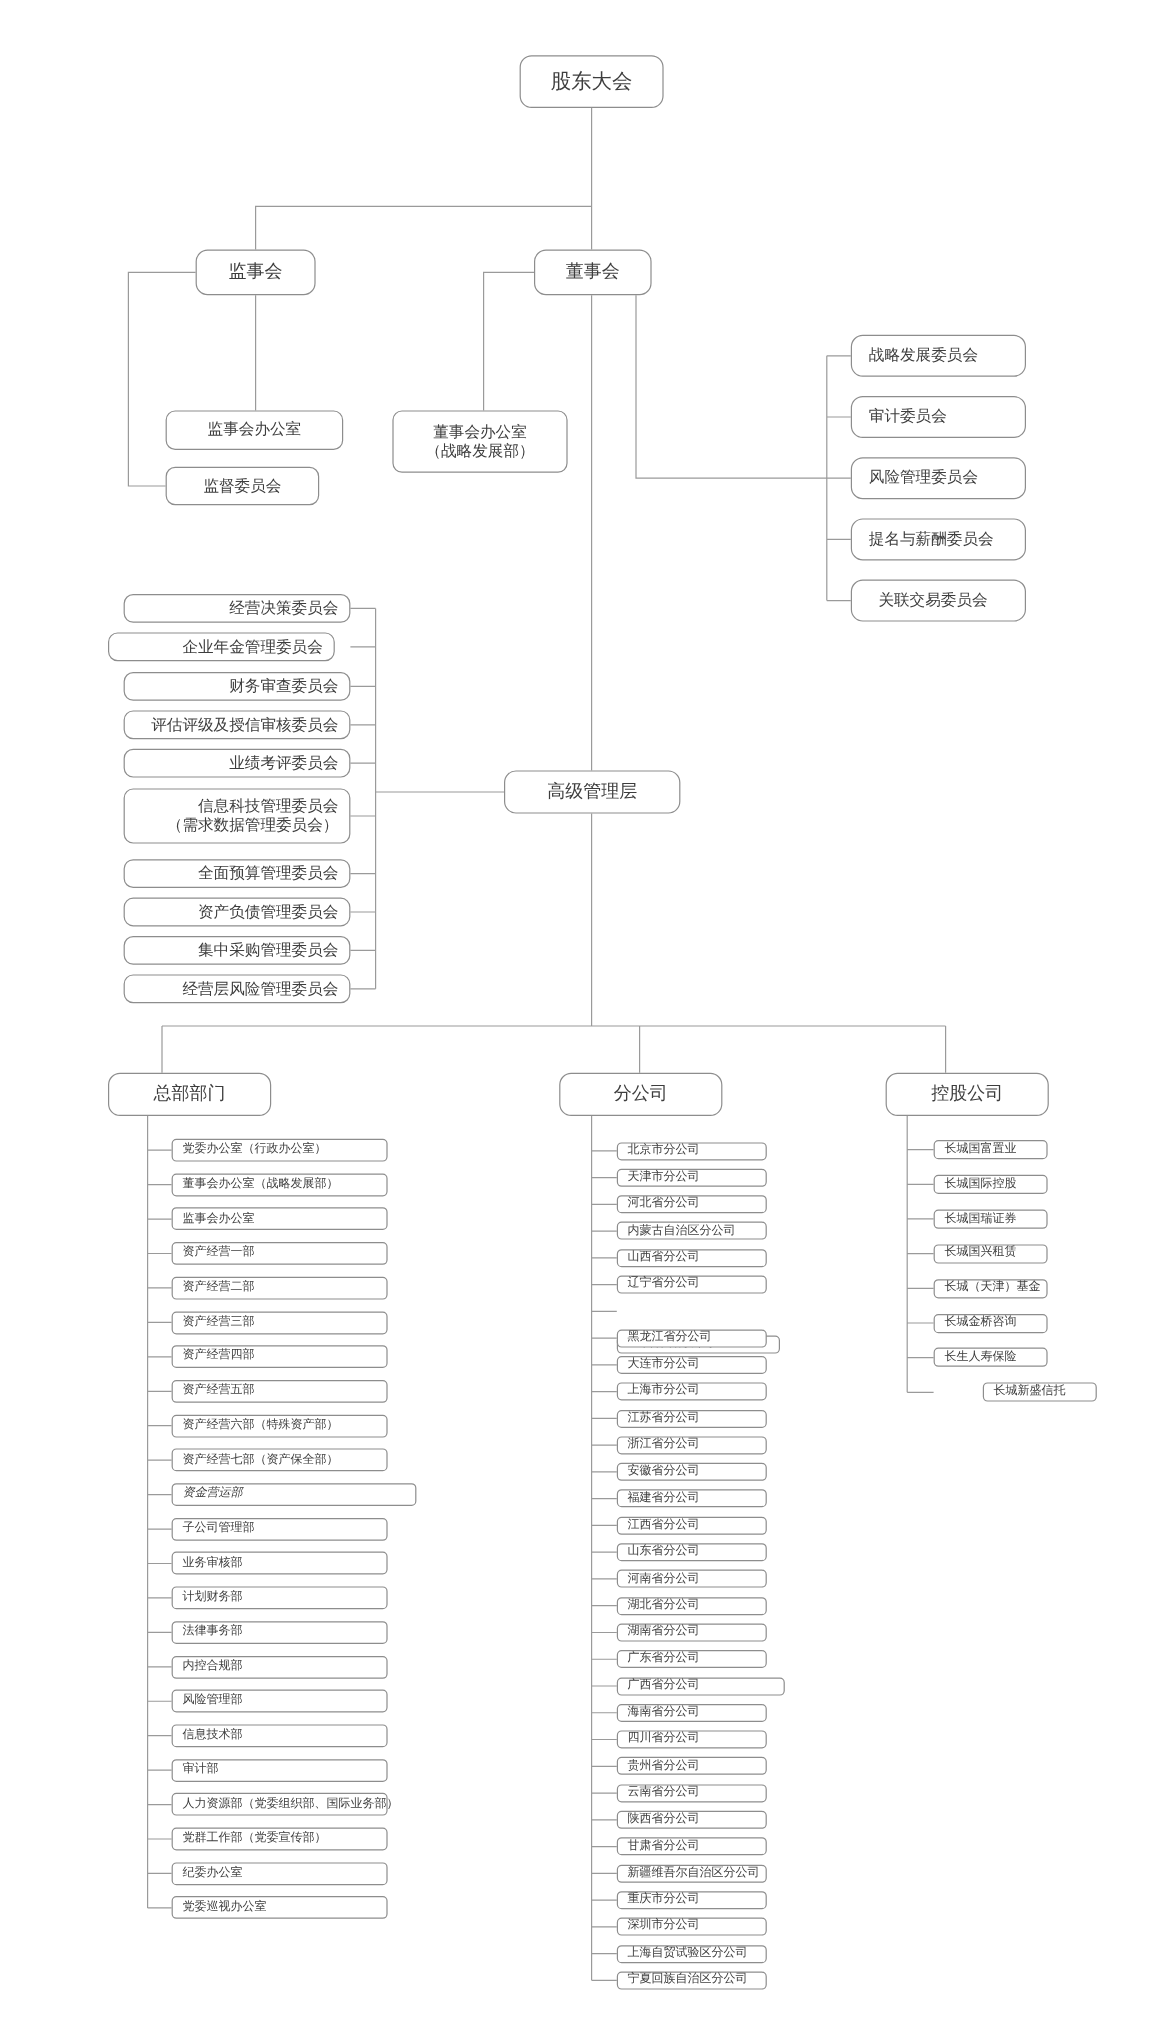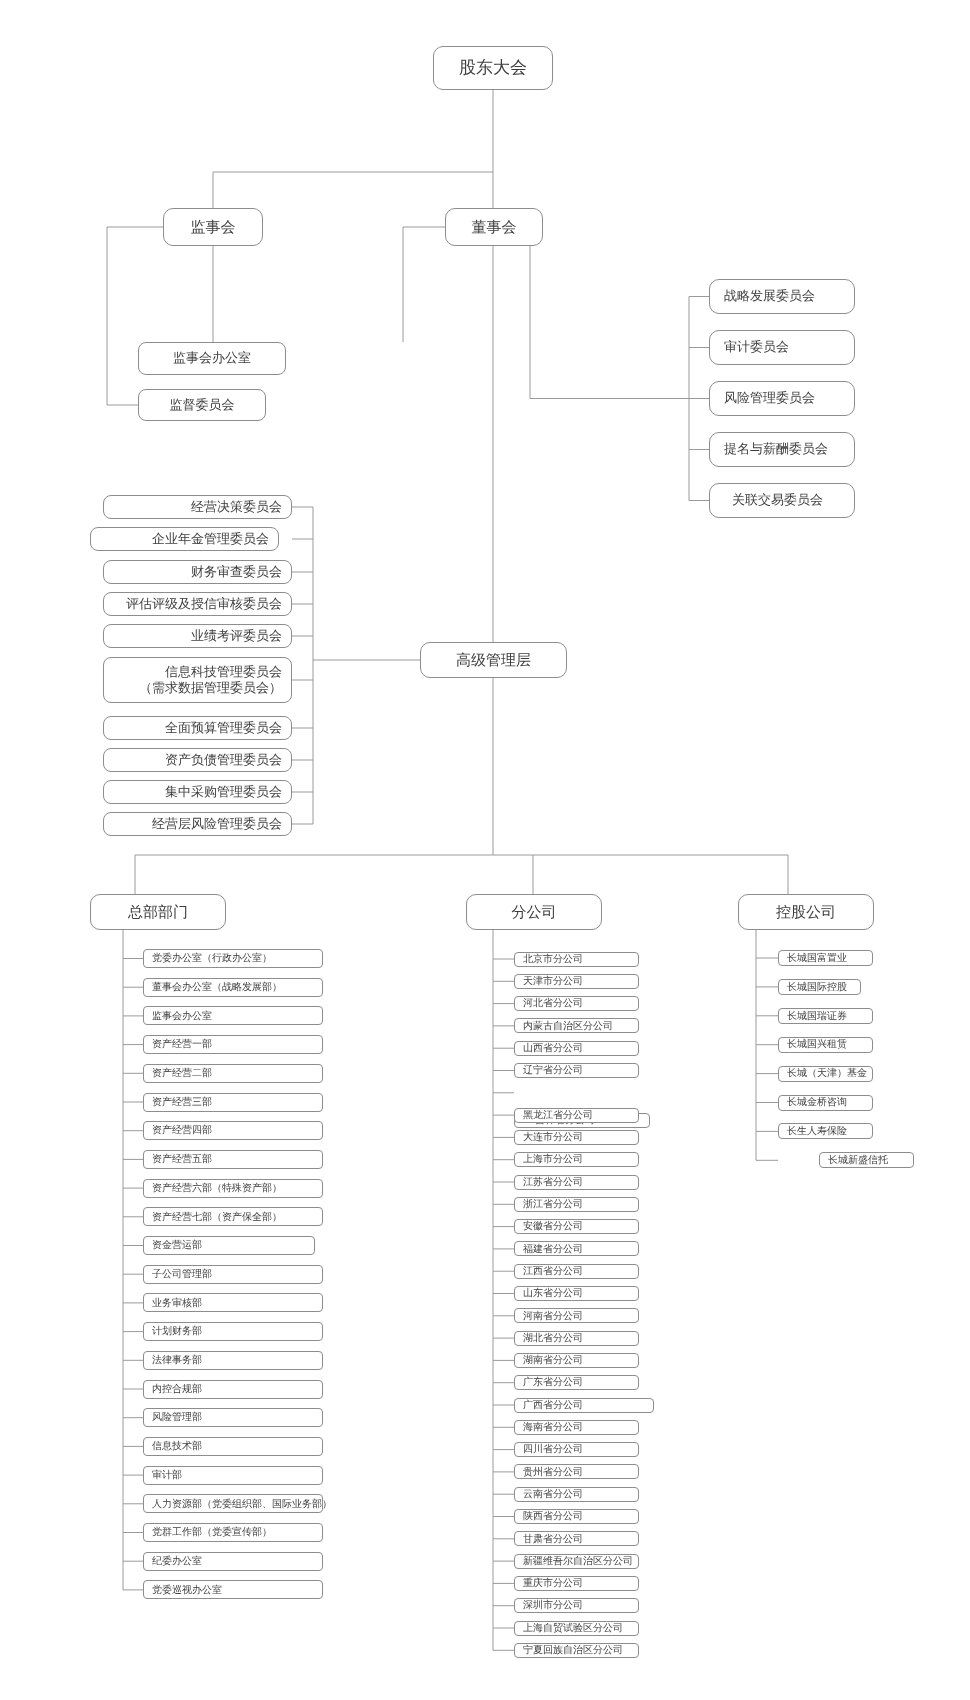--- a/index.html
+++ b/index.html
@@ -62,20 +62,24 @@
   <div class="node r10" id="shareholders">股东大会</div>
 
   <div class="node r10" id="supervisory">监事会</div>
 
   <div class="node r10" id="board">董事会</div>
 
   <div class="node r8" id="sup-office">监事会办公室</div>
 
   <div class="node r8" id="sup-committee">监督委员会</div>
 
+  <div class="node r8 two-line" id="board-office">
+    <span>董事会办公室</span>
+    <span>（战略发展部）</span>
+  </div>
 
   <div class="node r10" id="senior">高级管理层</div>
 
   <div class="node r10" id="hdr-hq">总部部门</div>
 
   <div class="node r10" id="hdr-branch">分公司</div>
 
   <div class="node r10" id="hdr-holding">控股公司</div>
 
 <div class="node mgmt-com r8" style="left: 103px; top: 495px; width: 189px; height: 24px;">经营决策委员会</div>
@@ -99,21 +103,21 @@
     <div class="node li" style="left: 143px; top: 949px; width: 180px; height: 19px;">党委办公室（行政办公室）</div>
     <div class="node li" style="left: 143px; top: 977.7px; width: 180px; height: 19px;">董事会办公室（战略发展部）</div>
     <div class="node li" style="left: 143px; top: 1006.4px; width: 180px; height: 19px;">监事会办公室</div>
     <div class="node li" style="left: 143px; top: 1035.1px; width: 180px; height: 19px;">资产经营一部</div>
     <div class="node li" style="left: 143px; top: 1063.8px; width: 180px; height: 19px;">资产经营二部</div>
     <div class="node li" style="left: 143px; top: 1092.5px; width: 180px; height: 19px;">资产经营三部</div>
     <div class="node li" style="left: 143px; top: 1121.2px; width: 180px; height: 19px;">资产经营四部</div>
     <div class="node li" style="left: 143px; top: 1149.9px; width: 180px; height: 19px;">资产经营五部</div>
     <div class="node li" style="left: 143px; top: 1178.6px; width: 180px; height: 19px;">资产经营六部（特殊资产部）</div>
     <div class="node li" style="left: 143px; top: 1207.3px; width: 180px; height: 19px;">资产经营七部（资产保全部）</div>
-    <div class="node li" style="left: 143px; top: 1236px; width: 172px; height: 19px;">资金营运部</div>
+    <div class="node li" style="left: 143px; top: 1236px; width: 204px; height: 19px; font-style: italic;">资金营运部</div>
     <div class="node li" style="left: 143px; top: 1264.7px; width: 180px; height: 19px;">子公司管理部</div>
     <div class="node li" style="left: 143px; top: 1293.4px; width: 180px; height: 19px;">业务审核部</div>
     <div class="node li" style="left: 143px; top: 1322.1px; width: 180px; height: 19px;">计划财务部</div>
     <div class="node li" style="left: 143px; top: 1350.8px; width: 180px; height: 19px;">法律事务部</div>
     <div class="node li" style="left: 143px; top: 1379.5px; width: 180px; height: 19px;">内控合规部</div>
     <div class="node li" style="left: 143px; top: 1408.2px; width: 180px; height: 19px;">风险管理部</div>
     <div class="node li" style="left: 143px; top: 1436.9px; width: 180px; height: 19px;">信息技术部</div>
     <div class="node li" style="left: 143px; top: 1465.6px; width: 180px; height: 19px;">审计部</div>
     <div class="node li" style="left: 143px; top: 1494.3px; width: 180px; height: 19px;">人力资源部（党委组织部、国际业务部）</div>
     <div class="node li" style="left: 143px; top: 1523px; width: 180px; height: 19px;">党群工作部（党委宣传部）</div>
@@ -145,20 +149,20 @@
     <div class="node li" style="left: 514px; top: 1464.4px; width: 125px; height: 15px;">贵州省分公司</div>
     <div class="node li" style="left: 514px; top: 1486.7px; width: 125px; height: 15px;">云南省分公司</div>
     <div class="node li" style="left: 514px; top: 1509px; width: 125px; height: 15px;">陕西省分公司</div>
     <div class="node li" style="left: 514px; top: 1531.3px; width: 125px; height: 15px;">甘肃省分公司</div>
     <div class="node li" style="left: 514px; top: 1553.6px; width: 125px; height: 15px;">新疆维吾尔自治区分公司</div>
     <div class="node li" style="left: 514px; top: 1575.9px; width: 125px; height: 15px;">重庆市分公司</div>
     <div class="node li" style="left: 514px; top: 1598.2px; width: 125px; height: 15px;">深圳市分公司</div>
     <div class="node li" style="left: 514px; top: 1620.5px; width: 125px; height: 15px;">上海自贸试验区分公司</div>
     <div class="node li" style="left: 514px; top: 1642.8px; width: 125px; height: 15px;">宁夏回族自治区分公司</div>
     <div class="node li" style="left: 778px; top: 950px; width: 95px; height: 16px;">长城国富置业</div>
-    <div class="node li" style="left: 778px; top: 978.9px; width: 83px; height: 16px;">长城国际控股</div>
+    <div class="node li" style="left: 778px; top: 978.9px; width: 95px; height: 16px;">长城国际控股</div>
     <div class="node li" style="left: 778px; top: 1007.8px; width: 95px; height: 16px;">长城国瑞证券</div>
     <div class="node li" style="left: 778px; top: 1036.7px; width: 95px; height: 16px;">长城国兴租赁</div>
     <div class="node li" style="left: 778px; top: 1065.6px; width: 95px; height: 16px;">长城（天津）基金</div>
     <div class="node li" style="left: 778px; top: 1094.5px; width: 95px; height: 16px;">长城金桥咨询</div>
     <div class="node li" style="left: 778px; top: 1123.4px; width: 95px; height: 16px;">长生人寿保险</div>
     <div class="node li" style="left: 778px; top: 1152.3px; width: 95px; height: 16px; margin-left: 41px;">长城新盛信托</div>
   </div>
 
 </body></html>

